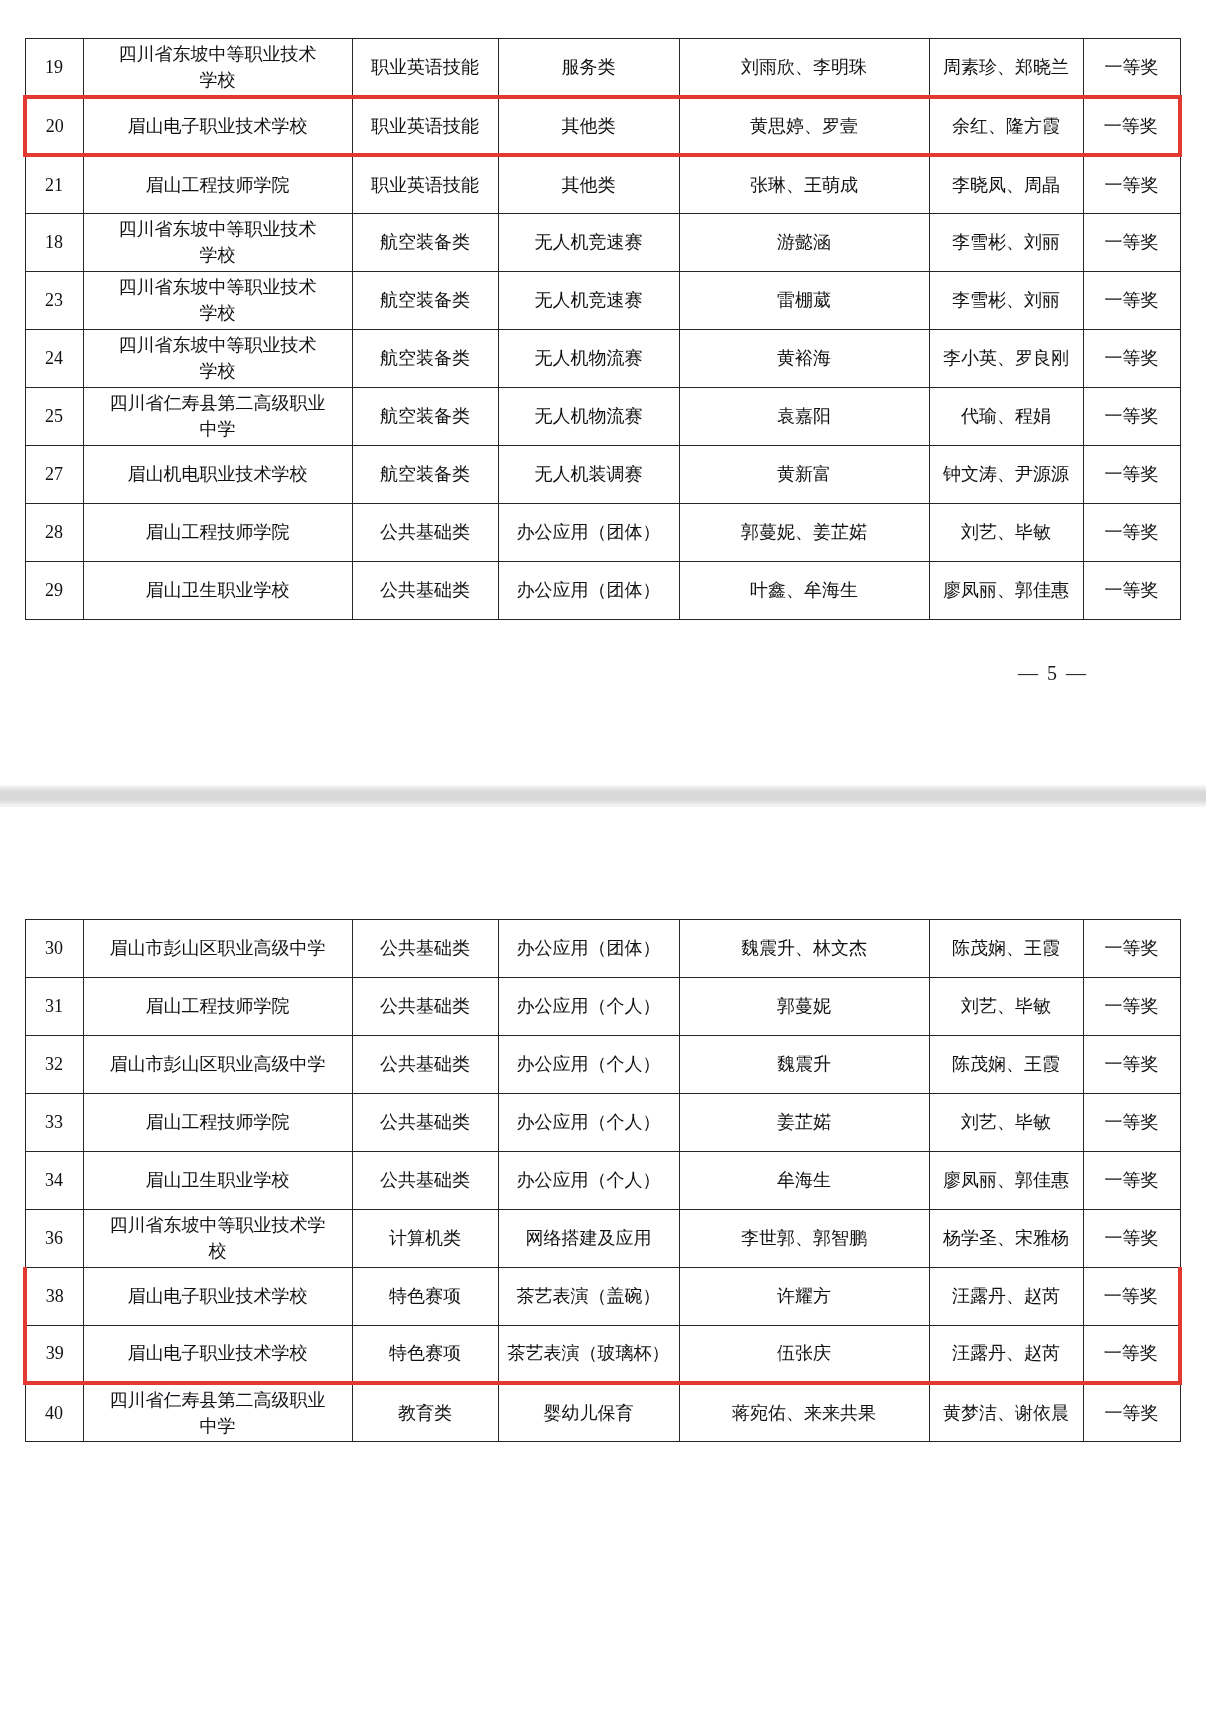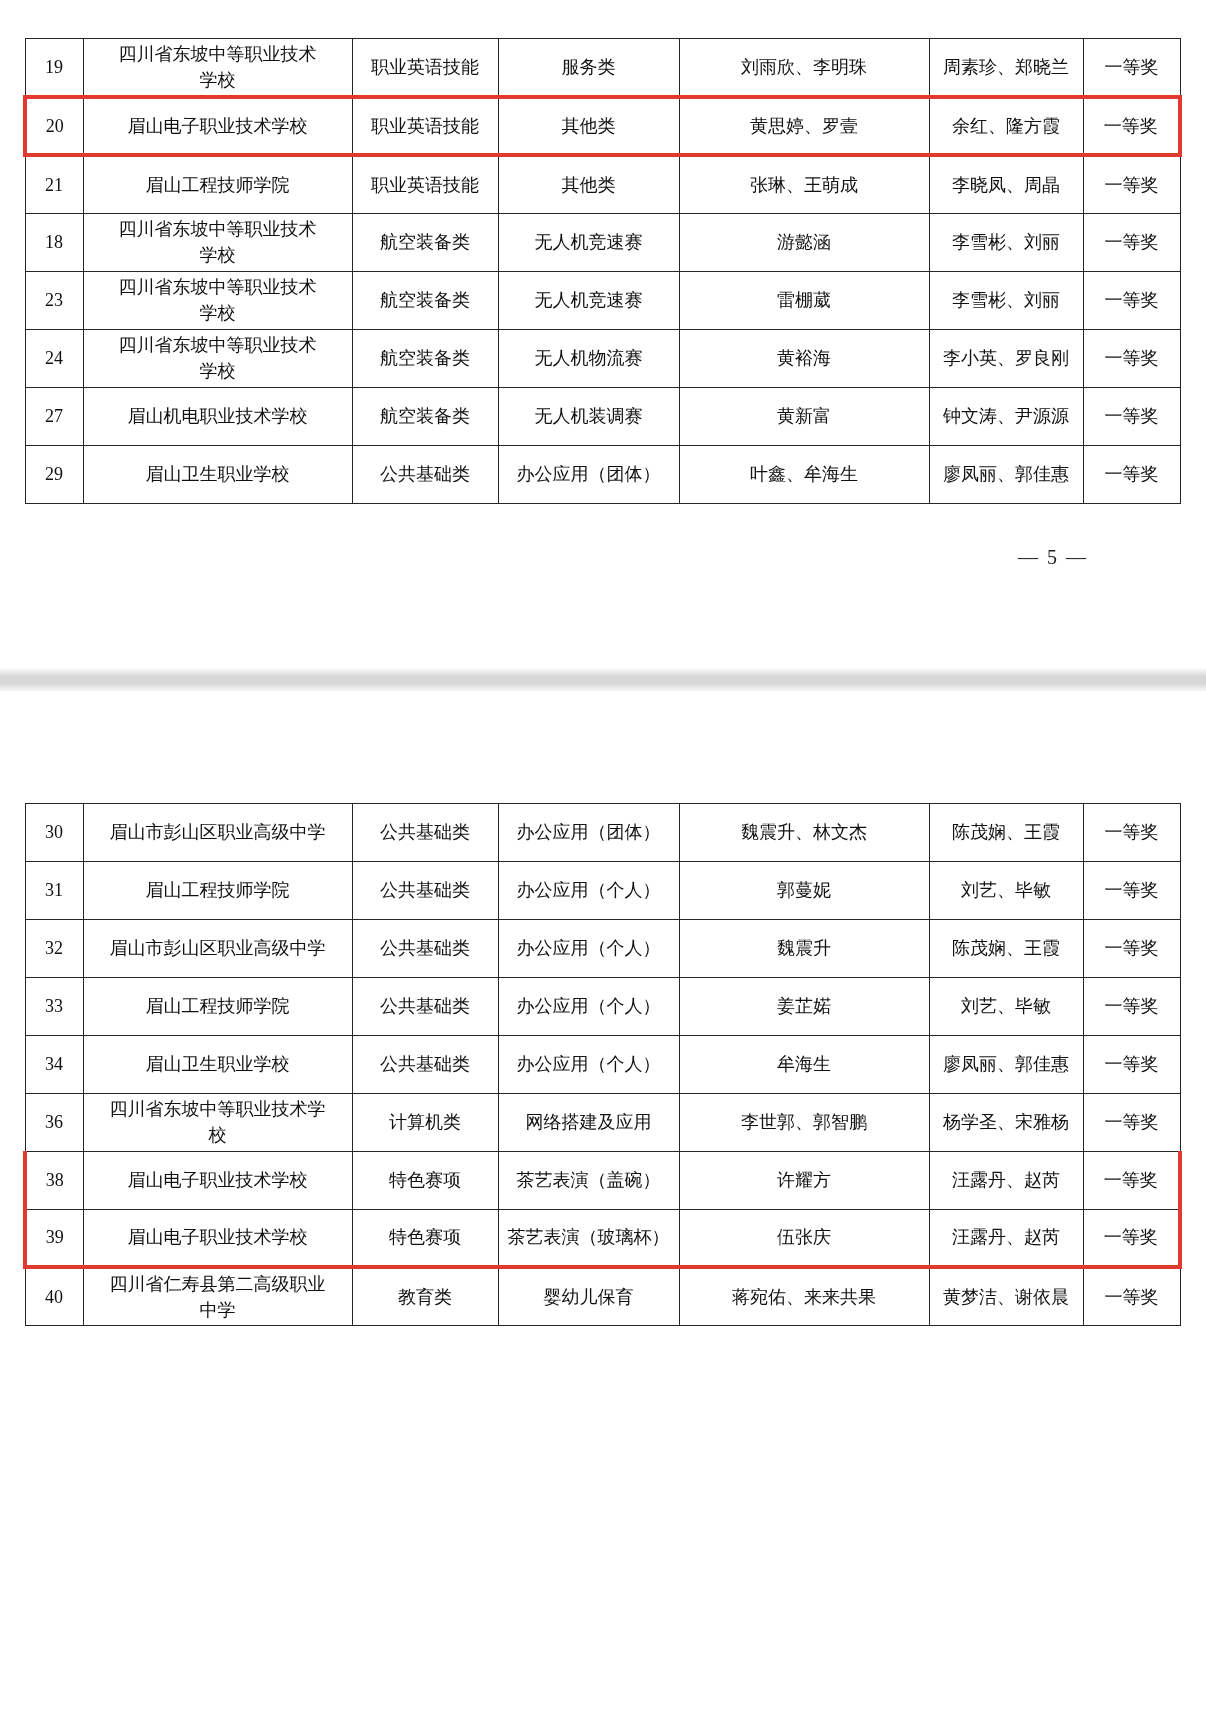--- a/index.html
+++ b/index.html
@@ -129,26 +129,45 @@
           <td>24</td>
           <td>四川省东坡中等职业技术
 学校</td>
           <td>航空装备类</td>
           <td>无人机物流赛</td>
           <td>黄裕海</td>
           <td>李小英、罗良刚</td>
           <td>一等奖</td>
         </tr>
         <tr>
+          <td>25</td>
+          <td>四川省仁寿县第二高级职业
+中学</td>
+          <td>航空装备类</td>
+          <td>无人机物流赛</td>
+          <td>袁嘉阳</td>
+          <td>代瑜、程娟</td>
+          <td>一等奖</td>
+        </tr>
+        <tr>
           <td>27</td>
           <td>眉山机电职业技术学校</td>
           <td>航空装备类</td>
           <td>无人机装调赛</td>
           <td>黄新富</td>
           <td>钟文涛、尹源源</td>
+          <td>一等奖</td>
+        </tr>
+        <tr>
+          <td>28</td>
+          <td>眉山工程技师学院</td>
+          <td>公共基础类</td>
+          <td>办公应用（团体）</td>
+          <td>郭蔓妮、姜芷婼</td>
+          <td>刘艺、毕敏</td>
           <td>一等奖</td>
         </tr>
         <tr>
           <td>29</td>
           <td>眉山卫生职业学校</td>
           <td>公共基础类</td>
           <td>办公应用（团体）</td>
           <td>叶鑫、牟海生</td>
           <td>廖凤丽、郭佳惠</td>
           <td>一等奖</td>

